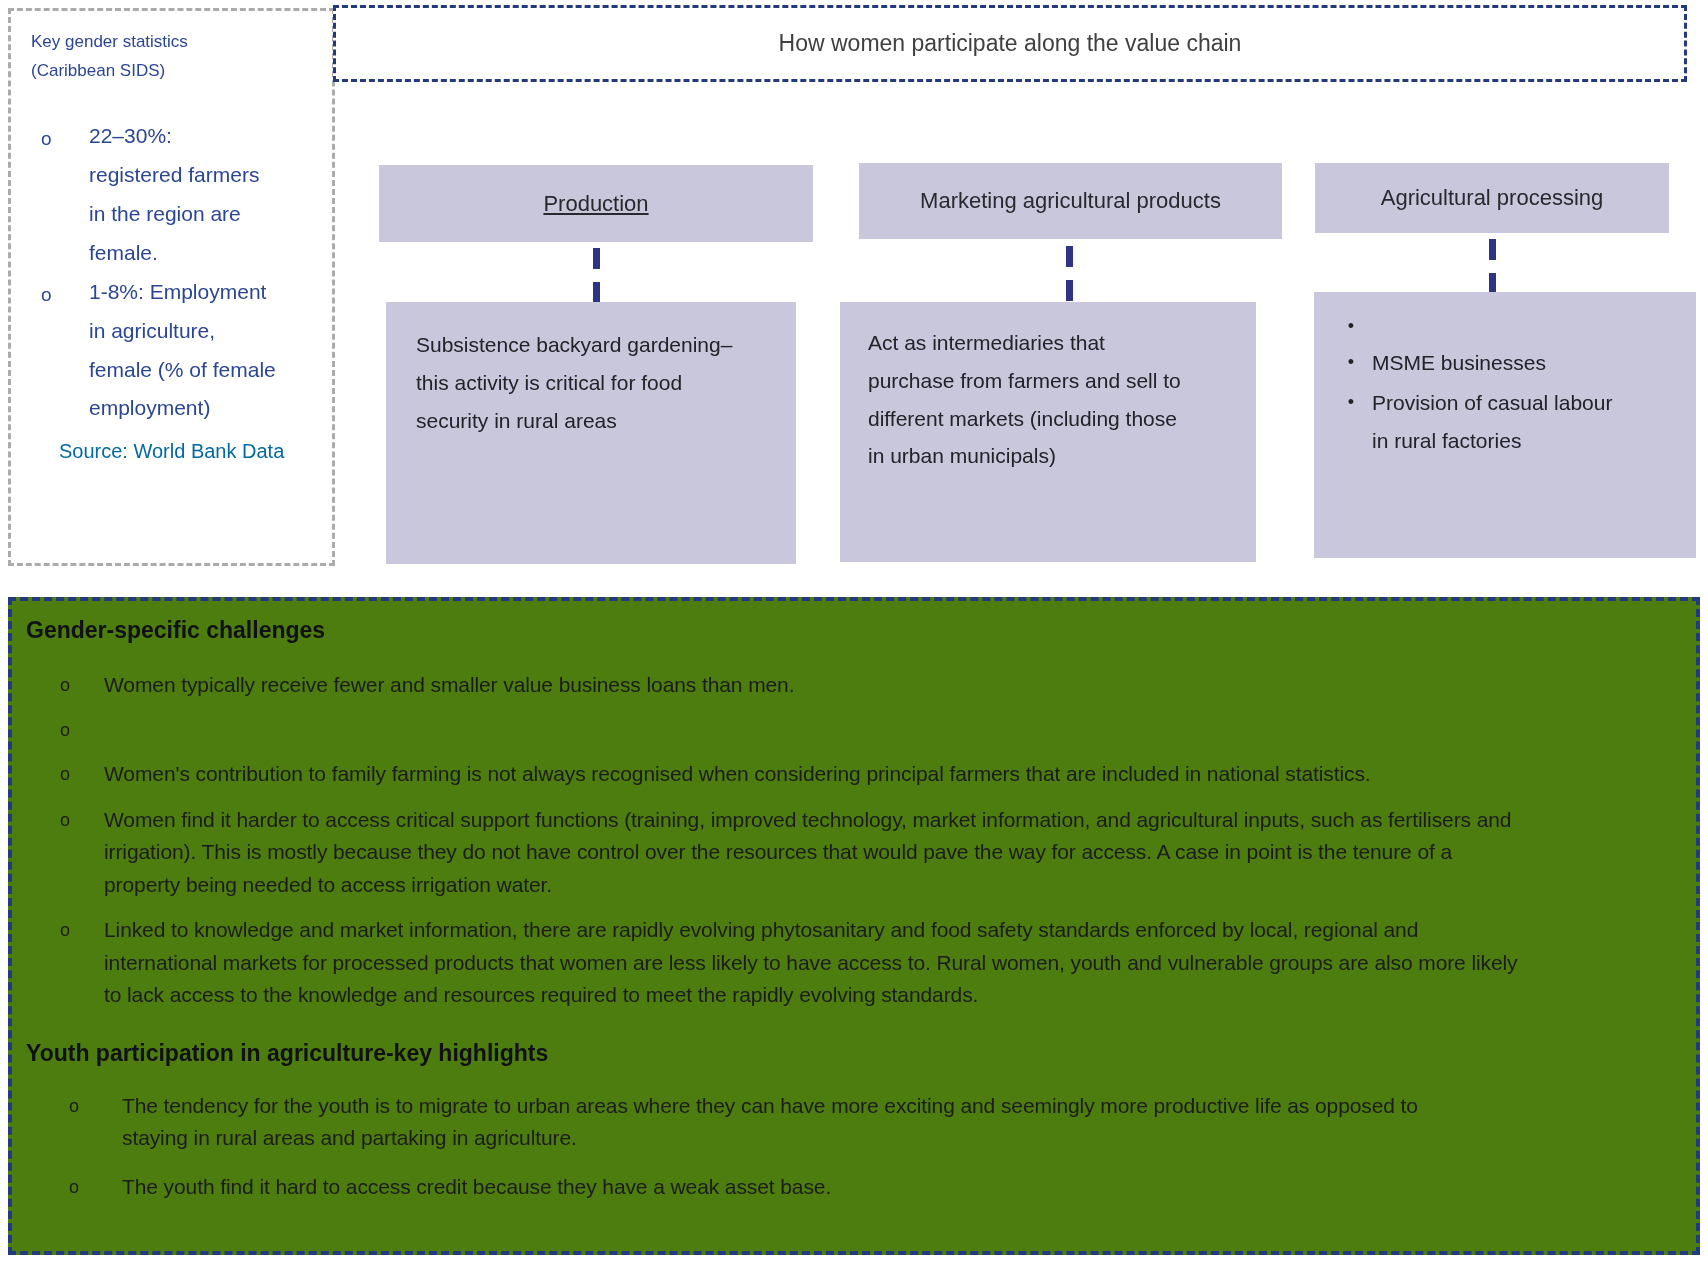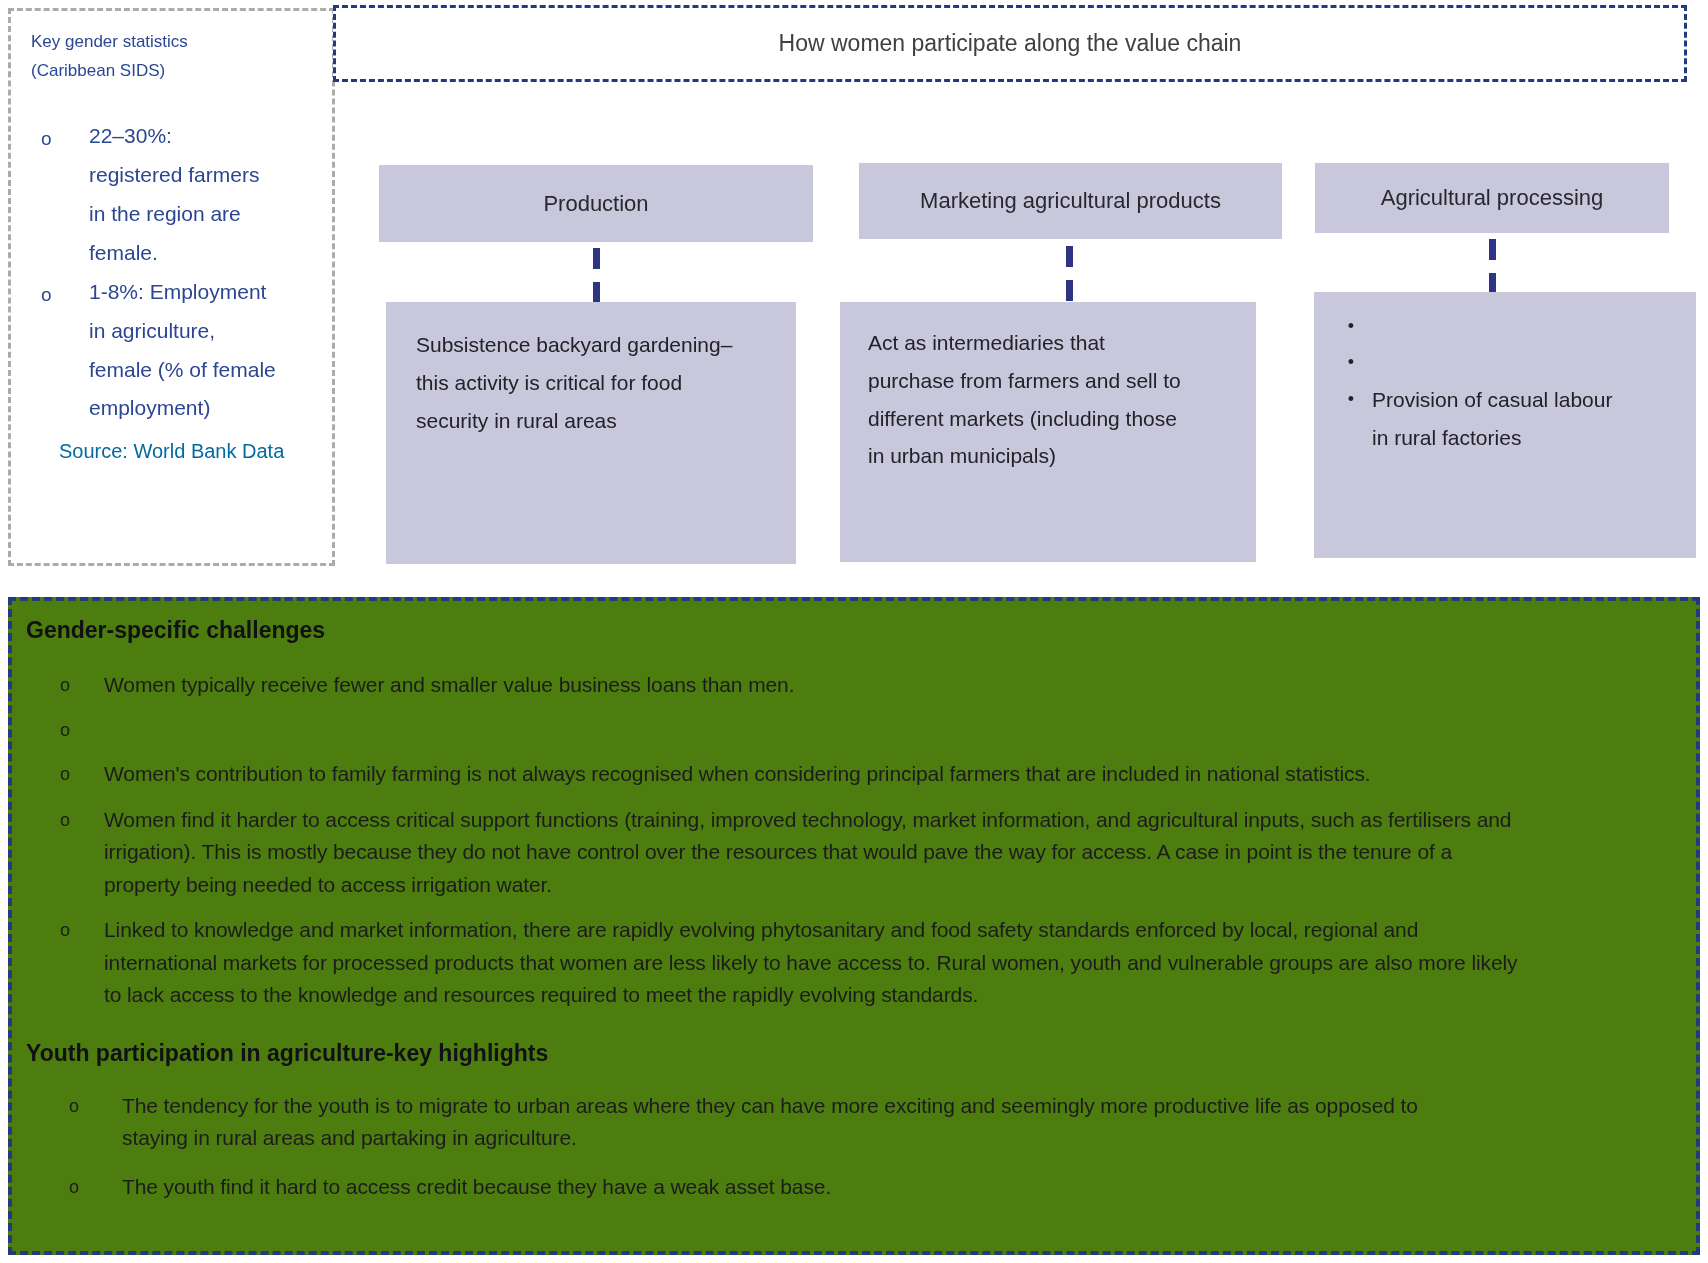--- a/index.html
+++ b/index.html
@@ -37,21 +37,21 @@
     display:flex; align-items:center; justify-content:center;
     font-size:23px; color:#404040; background:#ffffff;
   }
 
   
   .col-header {
     position:absolute; background:#c8c7dc;
     display:flex; align-items:center; justify-content:center;
     font-size:22px; color:#28282e;
   }
-  #col1-header { left:379px; top:165px; width:434px; height:77px; }
+  #col1-header { left:379px; top:165px; width:434px; height:77px;text-decoration:underline; }
   #col2-header { left:859px; top:163px; width:423px; height:76px; }
   #col3-header { left:1315px; top:163px; width:354px; height:70px; }
 
   
   .connector {
     position:absolute; width:7px;
     display:flex; flex-direction:column; align-items:center; gap:13px;
   }
   .connector .dash { width:7px; height:21px; background:#2e3483; }
   #conn1 { left:593px; top:248px; }
@@ -151,20 +151,21 @@
 purchase from farmers and sell to
 different markets (including those
 in urban municipals)</div>
 </div>
 <div class="col-body" id="col3-body">
   <div class="proc-item">
     <span class="marker">•</span>
   </div>
   <div class="proc-item">
     <span class="marker">•</span>
+    <span class="pre">MSME businesses</span>
   </div>
   <div class="proc-item">
     <span class="marker">•</span>
     <span class="pre">Provision of casual labour
 in rural factories</span>
   </div>
 </div>
 
 <div class="bottom-box">
   <div class="section-title">Gender-specific challenges</div>

